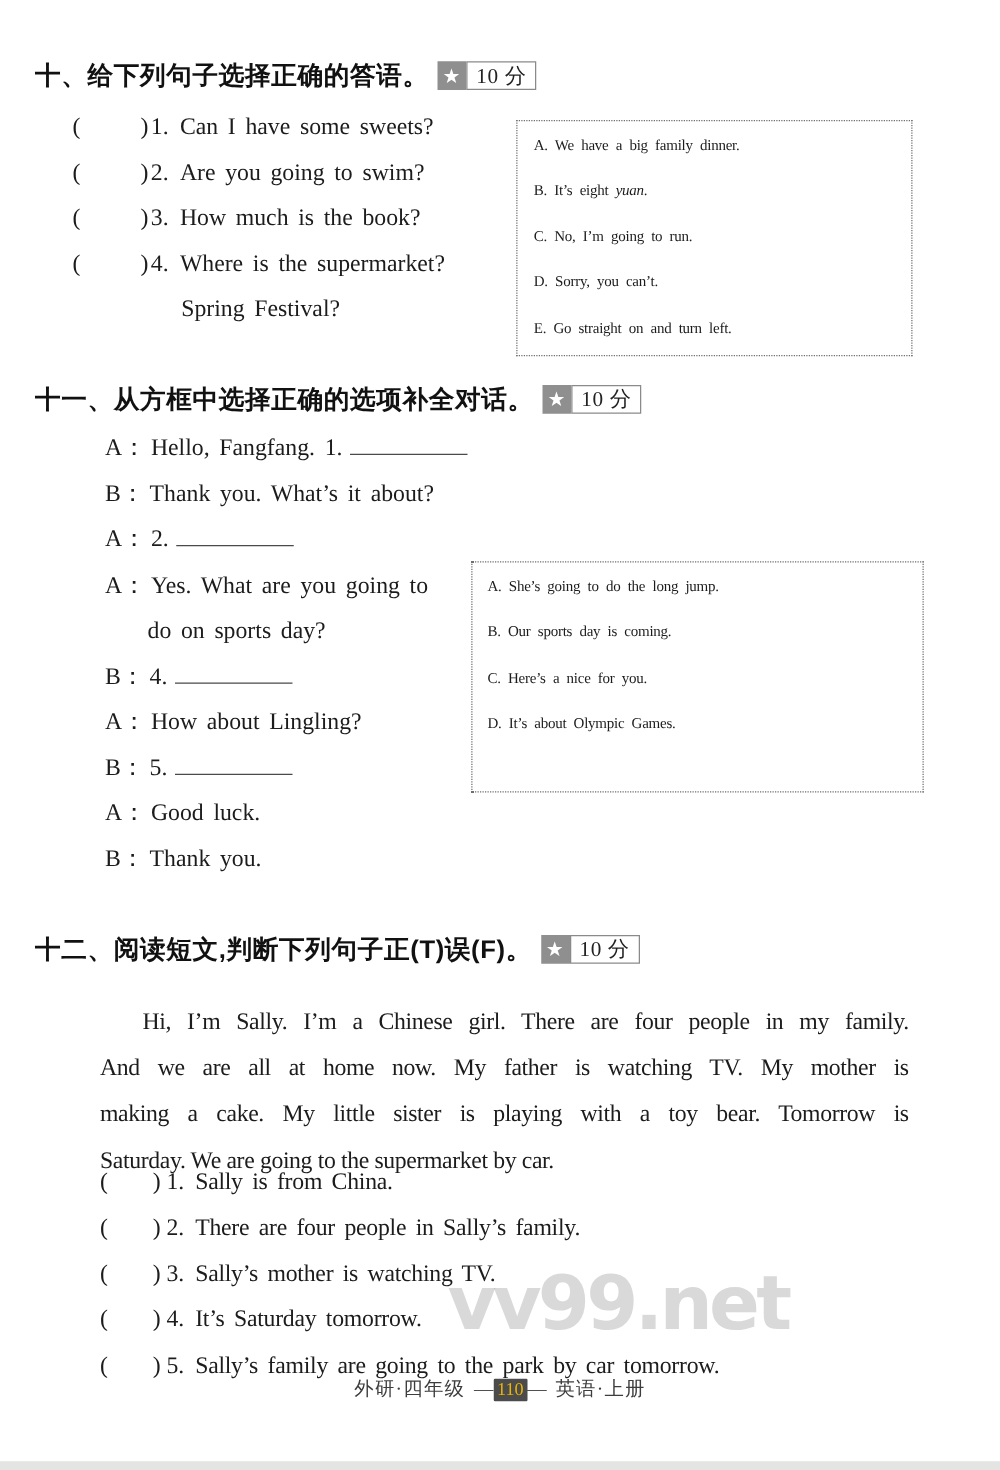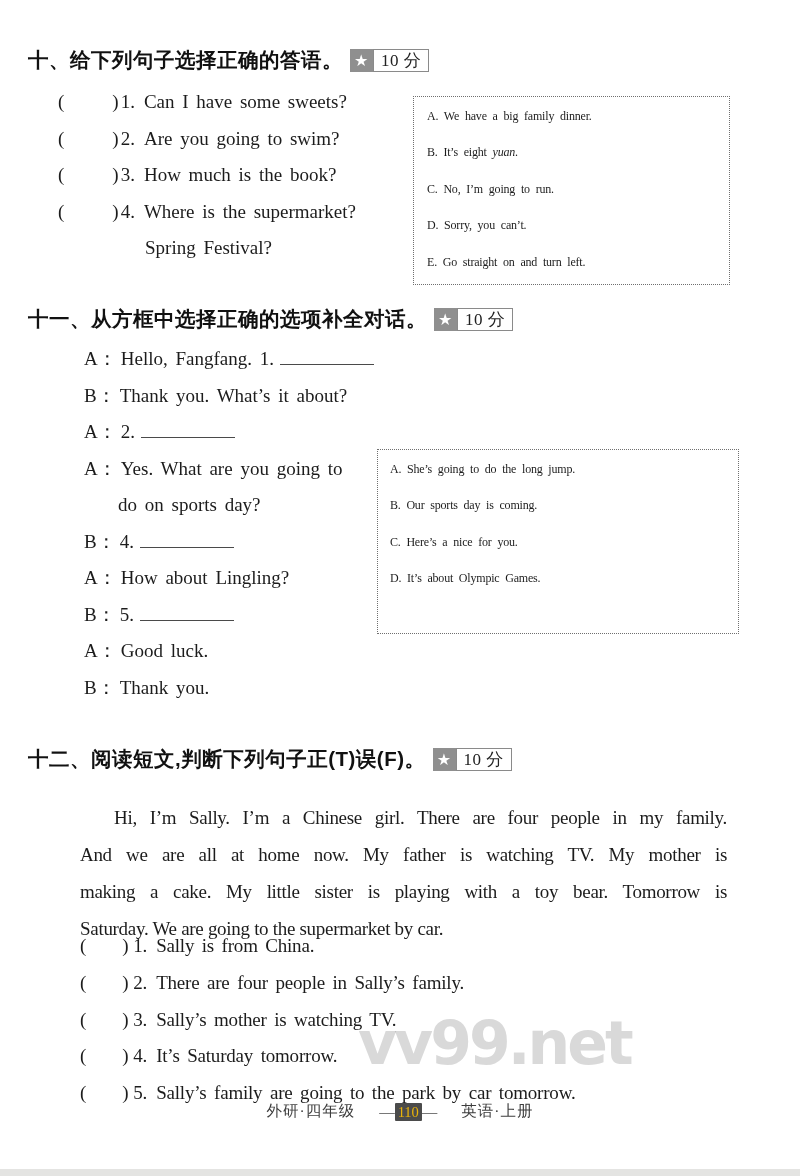--- a/index.html
+++ b/index.html
@@ -60,21 +60,21 @@
     position:absolute;left:358px;top:1008px;z-index:1;
     font-family:"DejaVu Sans",sans-serif;font-weight:bold;font-size:60px;
     color:rgba(120,120,120,0.28);letter-spacing:-3px;white-space:nowrap;
   }
   
   .footer{
     position:absolute;left:0;top:1101px;width:100%;display:flex;
     justify-content:center;align-items:center;z-index:2;
     font-size:15.5px;color:#3d3d3d;letter-spacing:1px;
   }
-  .footer .ftxt{margin:0 24px;}
+  .footer .ftxt{margin:0 7px;}
   .fdash{color:#4a4a4a;letter-spacing:0;}
   .page-badge{
     display:inline-block;background:#4b4b4b;color:#eab308;padding:0 3px;
     font-size:14.5px;line-height:18px;letter-spacing:0;border-radius:1px;
   }
   .bottom-strip{position:absolute;left:0;bottom:0;width:100%;height:7px;background:#e4e4e2;z-index:3;}
 </style>
 </head>
 <body>
 

